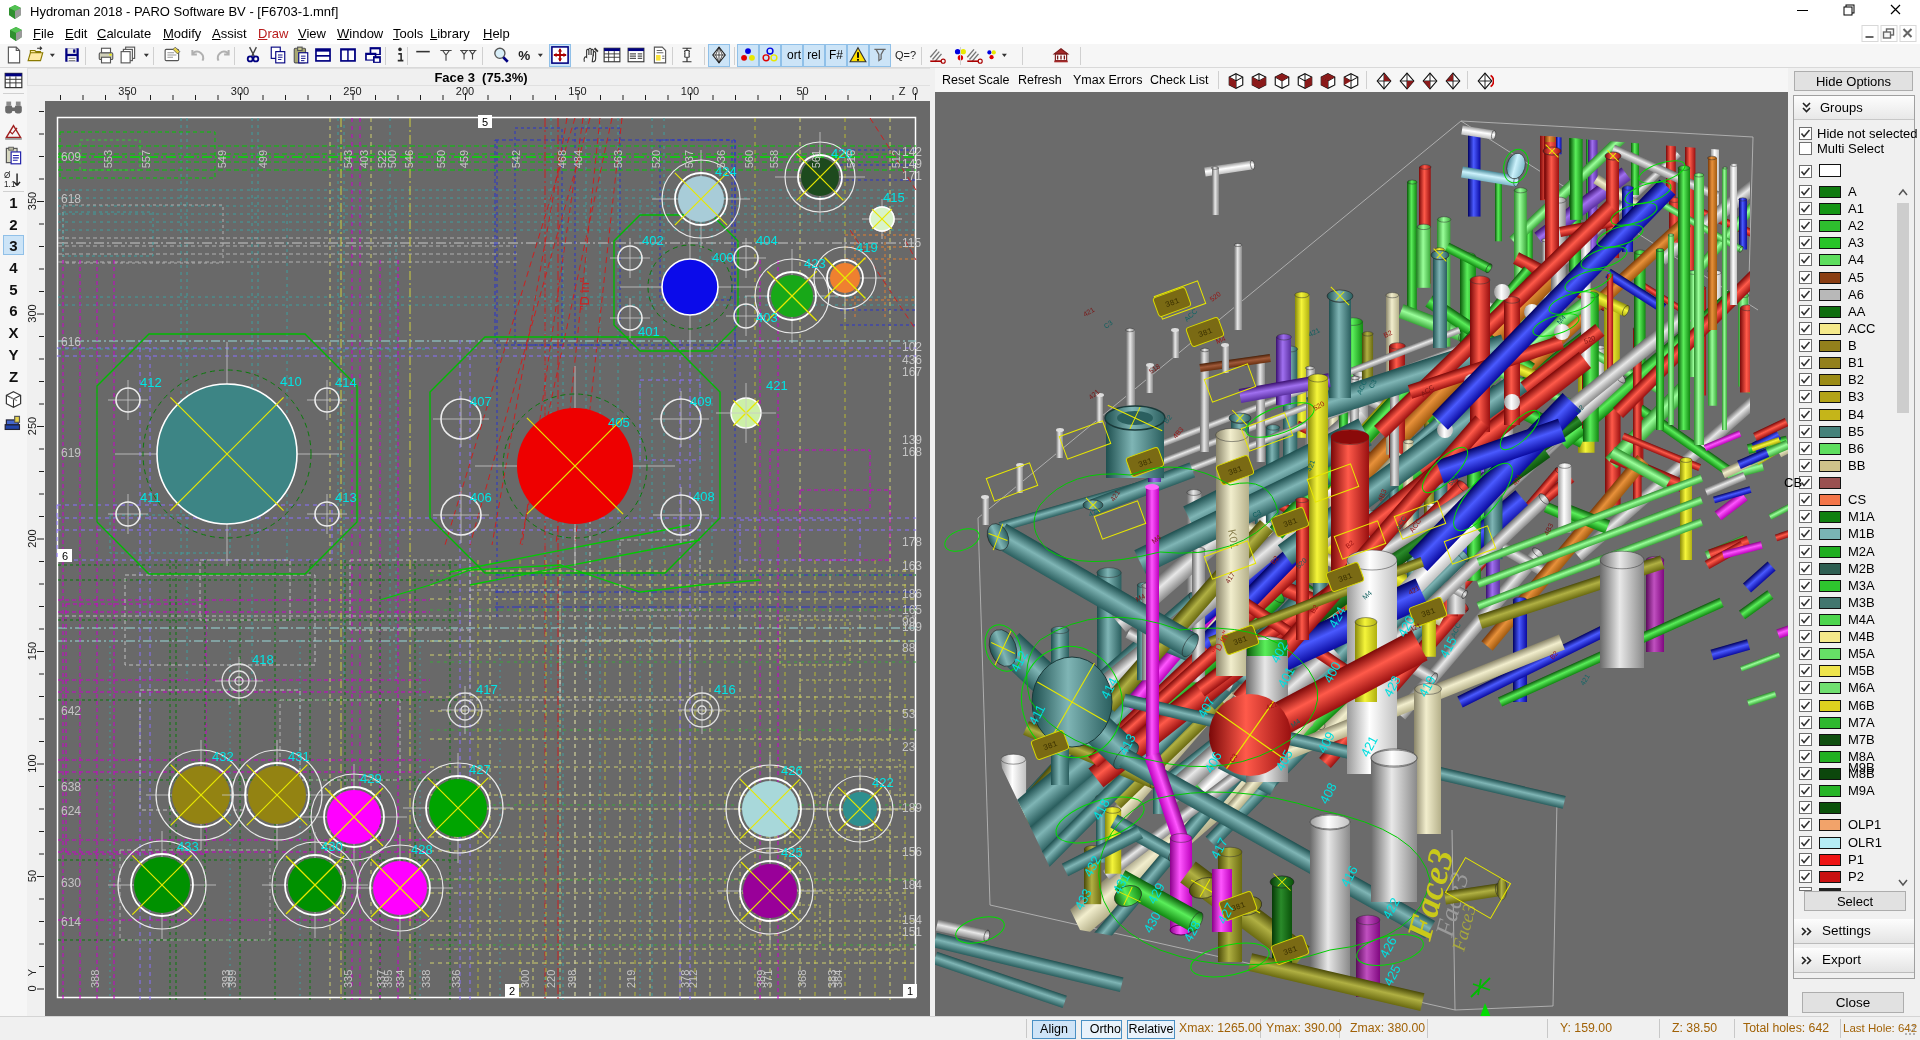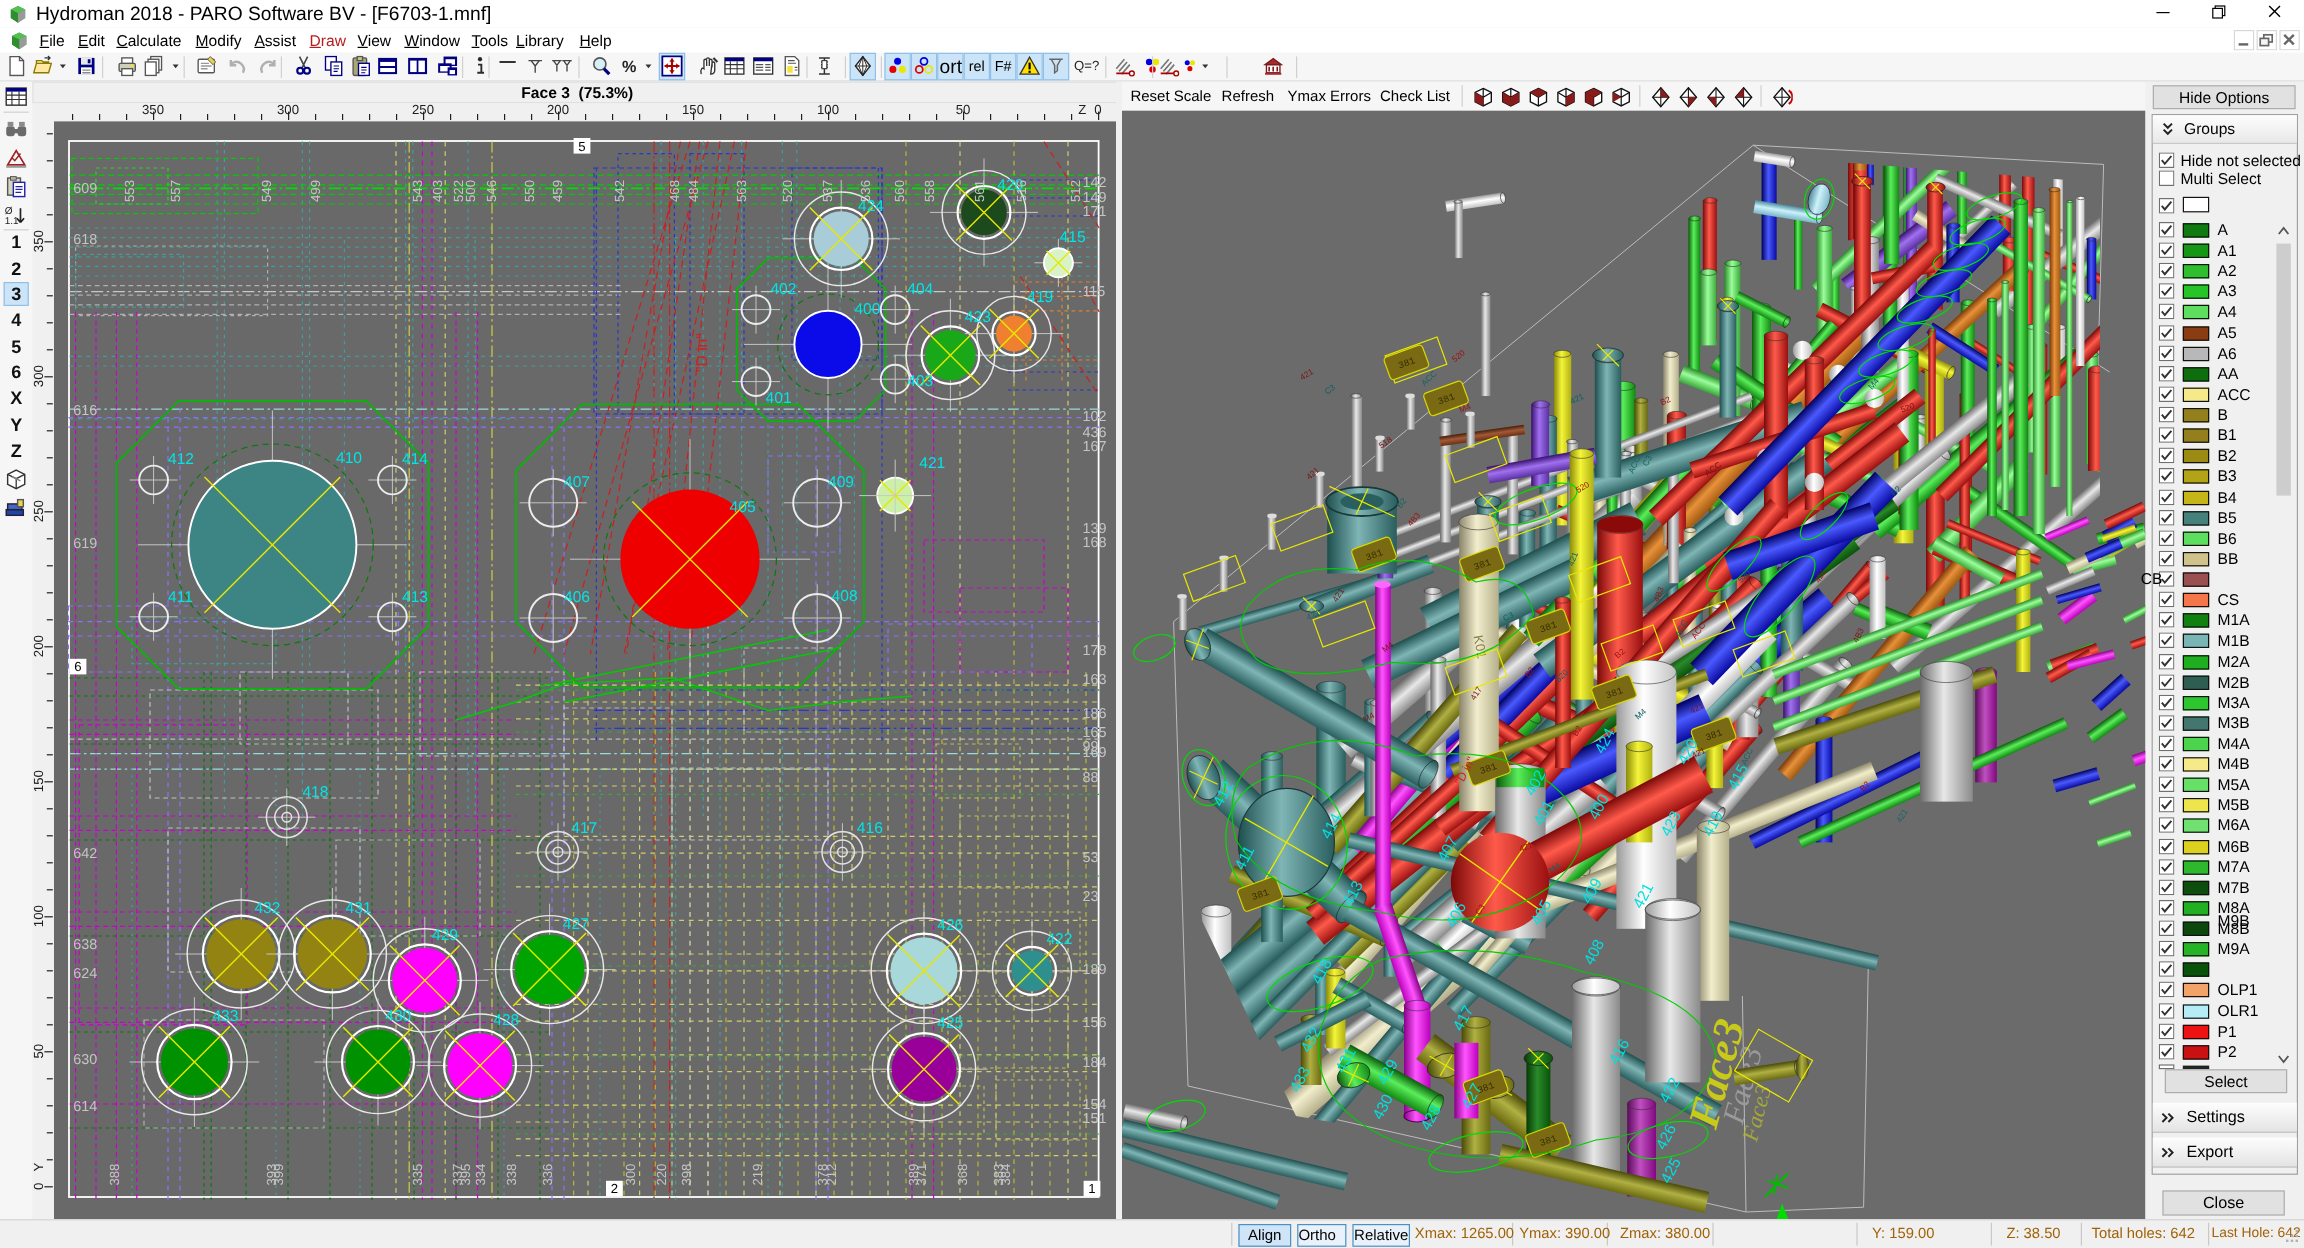--- a/index.html
+++ b/index.html
@@ -10,21 +10,21 @@
 .abs{white-space:nowrap}
 </style></head>
 <body>
 <div class="abs" style="left:0;top:0;width:1920px;height:23px;background:#ffffff"></div>
 <svg class="abs" style="left:7px;top:4px" width="16" height="16" viewBox="0 0 16 16">
 <polygon points="8,1 14,4 14,11 8,15 2,11 2,4" fill="#3faa3f"></polygon>
 <polygon points="8,1 14,4 8,7 2,4" fill="#52c152"></polygon>
 <polygon points="8,7 14,4 14,11 8,15" fill="#9a9a9a"></polygon>
 <polygon points="8,7 8,15 2,11 2,4" fill="#2f8f2f"></polygon>
 </svg>
-<div class="abs" style="left:30px;top:4px;font-size:16px;color:#000">Hydroman 2018 - PARO Software BV - [F6703-1.mnf]</div>
+<div class="abs" style="left:30px;top:4px;font-size:13px;color:#000">Hydroman 2018 - PARO Software BV - [F6703-1.mnf]</div>
 <div class="abs" style="left:1797px;top:10px;width:11px;height:1px;background:#000"></div>
 <svg class="abs" style="left:1843px;top:4px" width="12" height="12" viewBox="0 0 12 12">
     <rect x="3" y="1" width="8" height="8" fill="none" stroke="#000" stroke-width="1"></rect>
     <rect x="1" y="3" width="8" height="8" fill="#fff" stroke="#000" stroke-width="1"></rect>
   </svg>
 <svg class="abs" style="left:1890px;top:4px" width="11" height="11" viewBox="0 0 11 11">
     <path d="M1 1 L10 10 M10 1 L1 10" stroke="#000" stroke-width="1.2"></path>
   </svg>
 <div class="abs" style="left:0;top:23px;width:1920px;height:21px;background:#ffffff"></div>
 <svg class="abs" style="left:8px;top:26px" width="16" height="16" viewBox="0 0 16 16">
@@ -207,21 +207,21 @@
     <circle cx="4.5" cy="10.5" r="2.6" fill="#e00000"></circle>
     <circle cx="11.5" cy="10.5" r="2.6" fill="#e8e800"></circle>
   </svg>
 <div class="abs hl" style="left:759px;top:44px;width:22px;height:23px"></div>
 <svg class="abs" style="left:761px;top:46px" width="18" height="18" viewBox="0 0 16 16">
     <circle cx="8" cy="4.5" r="2.6" fill="none" stroke="#0000e0" stroke-width="1.3"></circle>
     <circle cx="4.5" cy="10.5" r="2.6" fill="none" stroke="#e00000" stroke-width="1.3"></circle>
     <circle cx="11.5" cy="10.5" r="2.6" fill="none" stroke="#e8e800" stroke-width="1.3"></circle>
   </svg>
 <div class="abs hl" style="left:781px;top:44px;width:22px;height:23px"></div>
-<div class="abs" style="left:783px;top:48px;width:18px;text-align:left;font-size:16px;color:#000">ort</div>
+<div class="abs" style="left:783px;top:48px;width:18px;text-align:right;font-size:12px;color:#000">ort</div>
 <div class="abs hl" style="left:803px;top:44px;width:22px;height:23px"></div>
 <div class="abs" style="left:805px;top:48px;width:18px;text-align:center;font-size:12px;color:#000">rel</div>
 <div class="abs hl" style="left:825px;top:44px;width:22px;height:23px"></div>
 <div class="abs" style="left:827px;top:48px;width:18px;text-align:center;font-size:12px;color:#000">F#</div>
 <div class="abs hl" style="left:847px;top:44px;width:22px;height:23px"></div>
 <svg class="abs" style="left:849px;top:46px" width="18" height="18" viewBox="0 0 16 16">
     <polygon points="8,1.5 15,14 1,14" fill="#ffe000" stroke="#333"></polygon>
     <rect x="7.2" y="5.5" width="1.6" height="5" fill="#000"></rect>
     <rect x="7.2" y="11.5" width="1.6" height="1.6" fill="#000"></rect>
   </svg>
@@ -2685,21 +2685,21 @@
 <div class="abs" style="left:0;top:1016px;width:1920px;height:24px;background:#f0f0f0;border-top:1px solid #d4d4d4"></div>
 <div class="abs" style="left:1026px;top:1019px;width:1px;height:19px;background:#c8c8c8"></div>
 <div class="abs" style="left:1260px;top:1019px;width:1px;height:19px;background:#c8c8c8"></div>
 <div class="abs" style="left:1339px;top:1019px;width:1px;height:19px;background:#c8c8c8"></div>
 <div class="abs" style="left:1427px;top:1019px;width:1px;height:19px;background:#c8c8c8"></div>
 <div class="abs" style="left:1547px;top:1019px;width:1px;height:19px;background:#c8c8c8"></div>
 <div class="abs" style="left:1659px;top:1019px;width:1px;height:19px;background:#c8c8c8"></div>
 <div class="abs" style="left:1734px;top:1019px;width:1px;height:19px;background:#c8c8c8"></div>
 <div class="abs" style="left:1840px;top:1019px;width:1px;height:19px;background:#c8c8c8"></div>
 <div class="abs" style="left:1032px;top:1020px;width:44px;height:19px;background:#cfe4f7;border:1px solid #4a90c4;text-align:center;font-size:12.5px;line-height:17px">Align</div>
-<div class="abs" style="left:1081px;top:1020px;width:41px;height:19px;background:#e9f2fb;border:1px solid #4a90c4;text-align:left;font-size:12.5px;line-height:17px">Ortho</div>
+<div class="abs" style="left:1081px;top:1020px;width:41px;height:19px;background:#e9f2fb;border:1px solid #4a90c4;text-align:right;font-size:12.5px;line-height:17px">Ortho</div>
 <div class="abs" style="left:1127px;top:1020px;width:48px;height:19px;background:#e9f2fb;border:1px solid #4a90c4;text-align:center;font-size:12.5px;line-height:17px">Relative</div>
 <div class="abs statxt" style="left:1179px;top:1021px">Xmax: 1265.00</div>
 <div class="abs statxt" style="left:1266px;top:1021px">Ymax: 390.00</div>
 <div class="abs statxt" style="left:1350px;top:1021px">Zmax: 380.00</div>
 <div class="abs statxt" style="left:1560px;top:1021px">Y: 159.00</div>
 <div class="abs statxt" style="left:1672px;top:1021px">Z: 38.50</div>
 <div class="abs statxt" style="left:1743px;top:1021px">Total holes: 642</div>
 <div class="abs statxt" style="left:1843px;top:1022px;font-size:11.5px">Last Hole: 642</div>
 <svg class="abs" style="left:0;top:0" width="1920" height="1040" viewBox="0 0 1920 1040" pointer-events="none">
     <rect x="1913" y="1033" width="2" height="2" fill="#b0b0b0"></rect>

